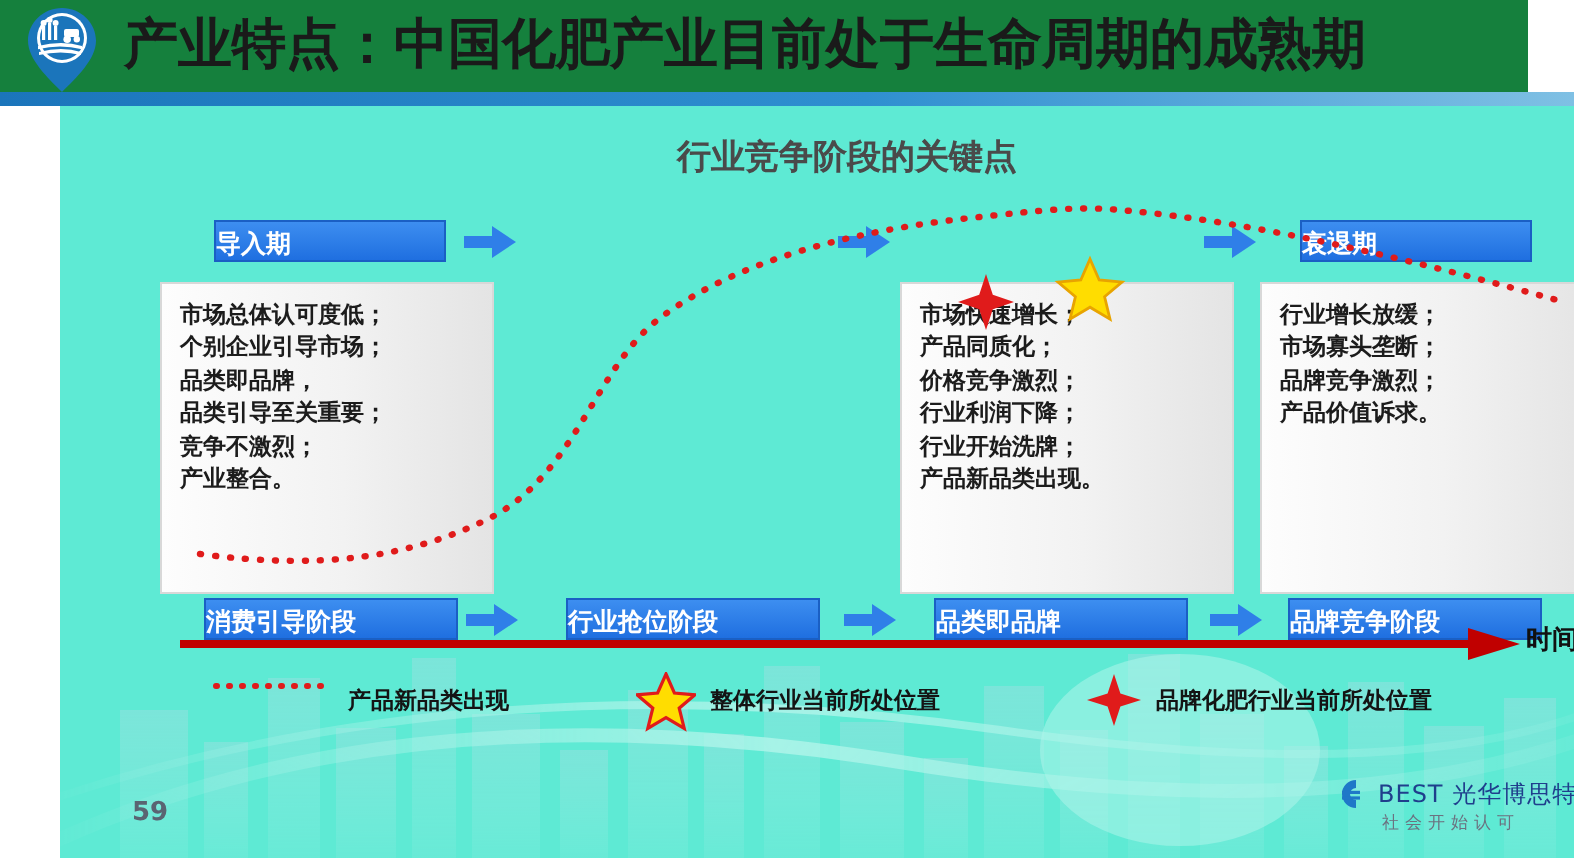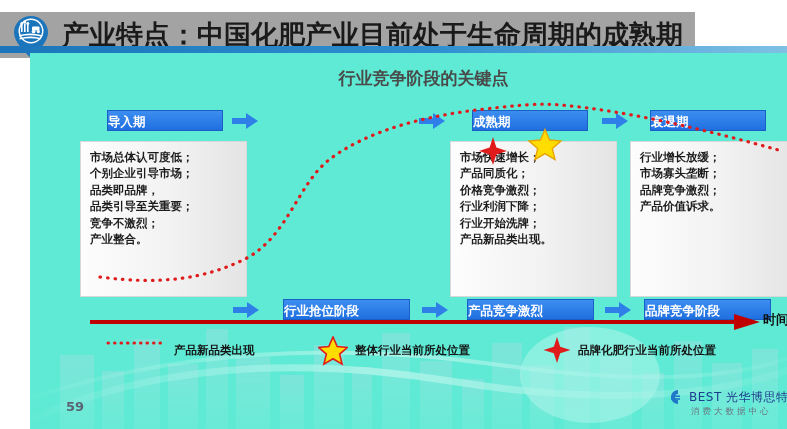--- a/index.html
+++ b/index.html
@@ -4,21 +4,21 @@
 <style>
   html,body{margin:0;padding:0;}
   body{
     width:787px;height:429px;overflow:hidden;
     font-family:"DejaVu Sans","Liberation Sans",sans-serif;
     background:#ffffff;position:relative;
   }
   #slide{position:absolute;inset:0;background:#ffffff;}
 
   
-  .header{position:absolute;left:0;top:12px;width:695px;height:46px;background:#a3a3a3;}
+  .header{position:absolute;left:0;top:0;width:764px;height:46px;background:#15803d;}
   .header-rule{position:absolute;left:0;top:46px;width:787px;height:7px;
      background:linear-gradient(to right,#1b75bb 0%,#2f8fd0 55%,#7fc0e4 100%);}
   .logo-pin{position:absolute;left:8px;top:2px;width:46px;height:46px;}
   .title-text{position:absolute;left:62px;top:3px;font-size:27px;font-weight:bold;
      color:#1a1a1a;letter-spacing:0px;line-height:40px;white-space:nowrap;
      font-family:"DejaVu Sans","Liberation Sans",sans-serif;}
 
   
   .canvas{position:absolute;left:0;top:53px;width:787px;height:376px;background:#5eead4;overflow:hidden;margin-left:30px;}
   .cityscape{position:absolute;left:0;bottom:0;width:787px;height:120px;opacity:.5;}
@@ -132,21 +132,20 @@
           <rect x="722" y="40" width="26" height="80"></rect>
       </g>
       <path d="M-20 120 Q160 30 420 72 T820 34" stroke="url(#glow)" stroke-width="7" fill="none"></path>
       <path d="M-20 96 Q200 18 470 56 T820 12" stroke="url(#glow)" stroke-width="4" fill="none"></path>
       <ellipse cx="560" cy="66" rx="70" ry="48" fill="#ffffff" opacity=".55"></ellipse>
     </svg>
 
     <div class="chart-title">行业竞争阶段的关键点</div>
 
     <div class="pill top" style="left:77px">导入期</div>
-    <div class="pill top" style="left:442px">成熟期</div>
     <div class="pill top" style="left:620px">衰退期</div>
 
     <svg class="arrow" style="left:202px;top:60px" viewBox="0 0 26 16">
       <path d="M0 5 h14 v-5 l12 8 l-12 8 v-5 h-14 Z" fill="#2f7fe8"></path>
       </svg>
     <svg class="arrow" style="left:389px;top:60px" viewBox="0 0 26 16">
       <path d="M0 5 h14 v-5 l12 8 l-12 8 v-5 h-14 Z" fill="#2f7fe8"></path>
       </svg>
     <svg class="arrow" style="left:572px;top:60px" viewBox="0 0 26 16">
       <path d="M0 5 h14 v-5 l12 8 l-12 8 v-5 h-14 Z" fill="#2f7fe8"></path>
@@ -182,22 +181,23 @@
 
       <g transform="translate(463,99)">
         <path d="M0 -15 L3.4 -4.6 L14 -1 L3.4 2.6 L0 13 L-3.4 2.6 L-14 -1 L-3.4 -4.6 Z" fill="#e01b1b"></path>
       </g>
 
       <g transform="translate(515,92)">
         <path d="M0 -15.5 L4.6 -5 L16 -4 L7.3 3.4 L10 14.6 L0 8.6 L-10 14.6 L-7.3 3.4 L-16 -4 L-4.6 -5 Z" fill="#ffdd00" stroke="#e8a400" stroke-width="1.4"></path>
       </g>
     </svg>
 
+    <div class="pill bot" style="left:72px">消费引导阶段</div>
     <div class="pill bot" style="left:253px">行业抢位阶段</div>
-    <div class="pill bot" style="left:437px">产品竞争激烈</div>
+    <div class="pill bot" style="left:437px">品类即品牌</div>
     <div class="pill bot" style="left:614px">品牌竞争阶段</div>
 
     <svg class="arrow" style="left:203px;top:249px" viewBox="0 0 26 16">
       <path d="M0 5 h14 v-5 l12 8 l-12 8 v-5 h-14 Z" fill="#2f7fe8"></path>
       </svg>
     <svg class="arrow" style="left:392px;top:249px" viewBox="0 0 26 16">
       <path d="M0 5 h14 v-5 l12 8 l-12 8 v-5 h-14 Z" fill="#2f7fe8"></path>
       </svg>
     <svg class="arrow" style="left:575px;top:249px" viewBox="0 0 26 16">
       <path d="M0 5 h14 v-5 l12 8 l-12 8 v-5 h-14 Z" fill="#2f7fe8"></path>
@@ -230,17 +230,17 @@
 
     <div class="page-num">59</div>
 
     <div class="brand">
       <svg style="position:absolute;left:0;top:0;width:24px;height:16px" viewBox="0 0 24 16">
         <path d="M13 1 A7 7 0 1 0 13 15 L13 11 A3 3 0 1 1 13 5 Z" fill="#1f78c8"></path>
         <rect x="6" y="6.4" width="9" height="1.6" fill="#1f78c8"></rect>
         <rect x="6" y="9.2" width="9" height="1.6" fill="#1f78c8"></rect>
       </svg>
       <div class="brand-main">BEST 光华博思特</div>
-      <div class="brand-sub">消费大数据中心</div>
+      <div class="brand-sub">社会开始认可</div>
     </div>
 
   </div>
 </div>
 
 </body></html>

